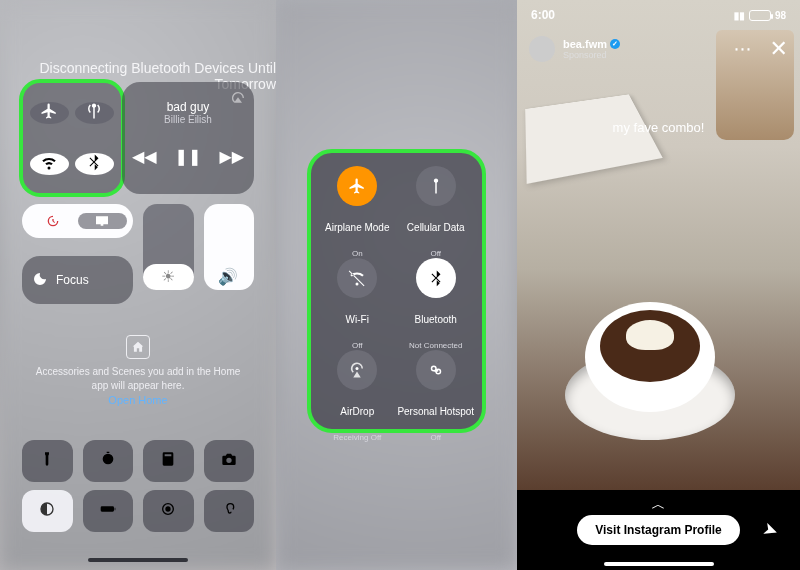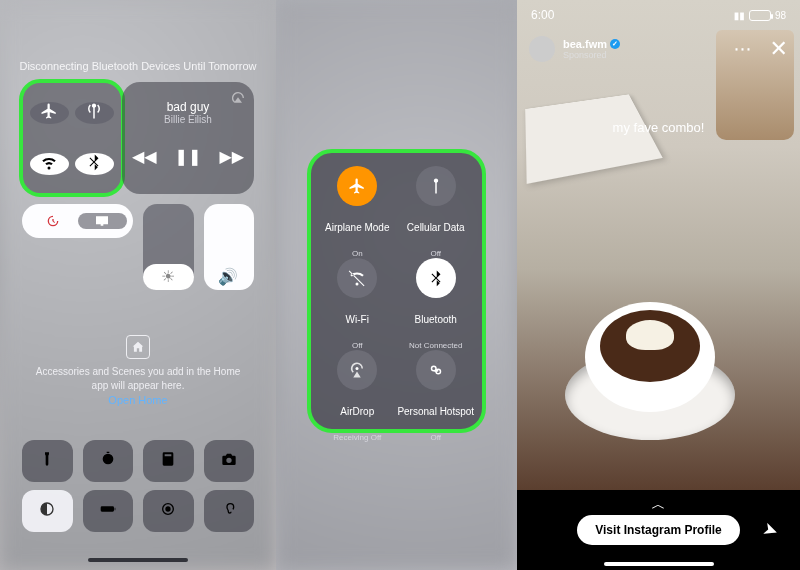--- a/index.html
+++ b/index.html
@@ -6,21 +6,21 @@
   body { font-family: -apple-system, Helvetica, Arial, sans-serif; width: 800px; height: 570px; overflow: hidden; display: flex; background: #888; }
   .panel { height: 570px; position: relative; overflow: hidden; }
   .p1 { width: 276px; background: linear-gradient(160deg,#b8b9bd 0%,#a5a6aa 40%,#bdbabc 100%); }
   .p2 { width: 241px; background: linear-gradient(160deg,#aeb0b6 0%,#a2a3a8 60%,#babac0 100%); }
   .p3 { width: 283px; background: #000; }
   .blur { filter: blur(9px); position:absolute; inset:0; }
   .b1 { background: radial-gradient(circle at 30% 20%,#c3c4c8,#9a9b9f); }
   .b2 { background: radial-gradient(circle at 60% 40%,#bfc0c5,#9c9da3); }
 
   
-  .top-msg { position:absolute; top:60px; left:0; right:0; text-align:center; color:#f5f5f7; font-size:11px; }
+  .top-msg { position:absolute; top:60px; left:0; right:0; text-align:right; color:#f5f5f7; font-size:14px; }
   .grid-top { position:absolute; top:82px; left:22px; right:22px; display:grid; grid-template-columns: 1fr 1fr; }
   .tile { background: rgba(60,60,70,.55); border-radius: 18px; display:flex; align-items:center; justify-content:center; color:#fff; }
   .conn-tile { height:112px; display:grid; grid-template-columns:1fr 1fr; grid-template-rows:1fr 1fr; gap:6px; padding:8px; outline:4px solid #37e63e; outline-offset:-1px; }
   .circ { border-radius:50%; background:rgba(100,100,110,.85); display:flex; align-items:center; justify-content:center; }
   .circ.white { background:#fff; color:#000; }
   .music-tile { height:112px; flex-direction:column; justify-content:flex-start; padding:10px; position:relative; }
   .row2 { position:absolute; top:204px; left:22px; right:22px; display:grid; grid-template-columns:1fr 1fr; gap:10px; height:42px; }
   .row2 .tile { height:34px; }
   .lock-tile { background:#fdfdff; color:#d4373f; }
   .slider-row { position:absolute; top:256px; left:22px; right:22px; display:grid; grid-template-columns:1fr 1fr; gap:10px; height:52px; }
@@ -41,21 +41,21 @@
   
   .exp-card{ position:absolute; left:34px; right:34px; top:152px; bottom:140px; background:rgba(55,55,65,.7); border-radius:22px; outline:4px solid #37e63e; outline-offset:-1px; display:grid; grid-template-columns:1fr 1fr; grid-template-rows:repeat(3,1fr); padding:14px 8px; }
   .eitem{ display:flex; flex-direction:column; align-items:center; justify-content:center; gap:16px; color:#fff; }
   .eitem .ecirc{ width:40px; height:40px; border-radius:50%; background:rgba(120,120,130,.6); display:flex; align-items:center; justify-content:center; }
   .eitem .ecirc.on{ background:#ff9500; }
   .eitem.bt .ecirc{ background:#fff; color:#000; }
   .elabel{ font-size:10px; }
   .estatus{ font-size:8px; color:#d7d7de; }
 
   
-  .sbar{ position:absolute; top:0; left:0; right:0; height:30px; display:flex; justify-content:space-between; align-items:center; padding:0 14px; color:#fff; font-size:12px; font-weight:400; z-index:3; }
+  .sbar{ position:absolute; top:0; left:0; right:0; height:30px; display:flex; justify-content:space-between; align-items:center; padding:0 14px; color:#fff; font-size:12px; font-weight:700; z-index:3; }
   .sbar .rside{ display:flex; align-items:center; gap:4px; }
   .bat{ border:1px solid #fff; border-radius:3px; width:22px; height:11px; position:relative; }
   .bat::after{ content:''; position:absolute; right:-3px; top:3px; width:2px; height:5px; background:#fff; border-radius:1px; }
   .photo{ position:absolute; top:0; left:0; right:0; bottom:80px; background:linear-gradient(180deg,#d6d2c8 0%,#cfc9bf 30%,#b6afa2 55%,#5b3f2f 100%); }
   .cup{ position:absolute; left:48px; bottom:50px; width:170px; height:170px; }
   .cup .saucer{ position:absolute; left:0; right:0; bottom:0; height:90px; border-radius:50%; background:#f3f1ee; box-shadow:0 6px 12px rgba(0,0,0,.3) inset; }
   .cup .cbody{ position:absolute; left:20px; right:20px; bottom:28px; height:110px; border-radius:50%/50%; background:#fff; }
   .cup .coffee{ position:absolute; left:35px; right:35px; bottom:58px; height:72px; border-radius:50%; background:#4a2a18; }
   .cup .cream{ position:absolute; left:50%; transform:translateX(-50%); bottom:90px; width:48px; height:30px; border-radius:50% 50% 40% 40%; background:#f6f1e4; }
   .glass{ position:absolute; right:6px; top:30px; width:78px; height:110px; background:linear-gradient(#d5c6b2,#a98c6c); border-radius:6px 6px 10px 10px; }
@@ -138,20 +138,29 @@
       <div class="vert-slider" style="position:relative">
         <div class="fill" style="height:30%"></div>
         <span style="position:relative;color:#888">☀</span>
       </div>
       <div class="vert-slider" style="position:relative;background:#fdfdff">
         <span style="position:relative;color:#888">🔊</span>
       </div>
     </div>
   </div>
 
+  <div class="slider-row">
+    <div class="tile focus-tile">
+      <span><svg viewBox="0 0 24 24">
+            <path d="M12 3a9 9 0 1 0 9 9 7 7 0 0 1-9-9z"></path>
+          </svg></span>
+      <span>Focus</span>
+    </div>
+    <div></div>
+  </div>
 
   <div class="home-sec">
     <div class="home-ico">
         <svg viewBox="0 0 24 24" style="width:14px;height:14px">
           <path d="M12 3 3 11h2v9h5v-6h4v6h5v-9h2L12 3z"></path>
         </svg>
       </div>
     <div>Accessories and Scenes you add in the Home app will appear here.</div>
     <div class="open-home">Open Home</div>
   </div>

